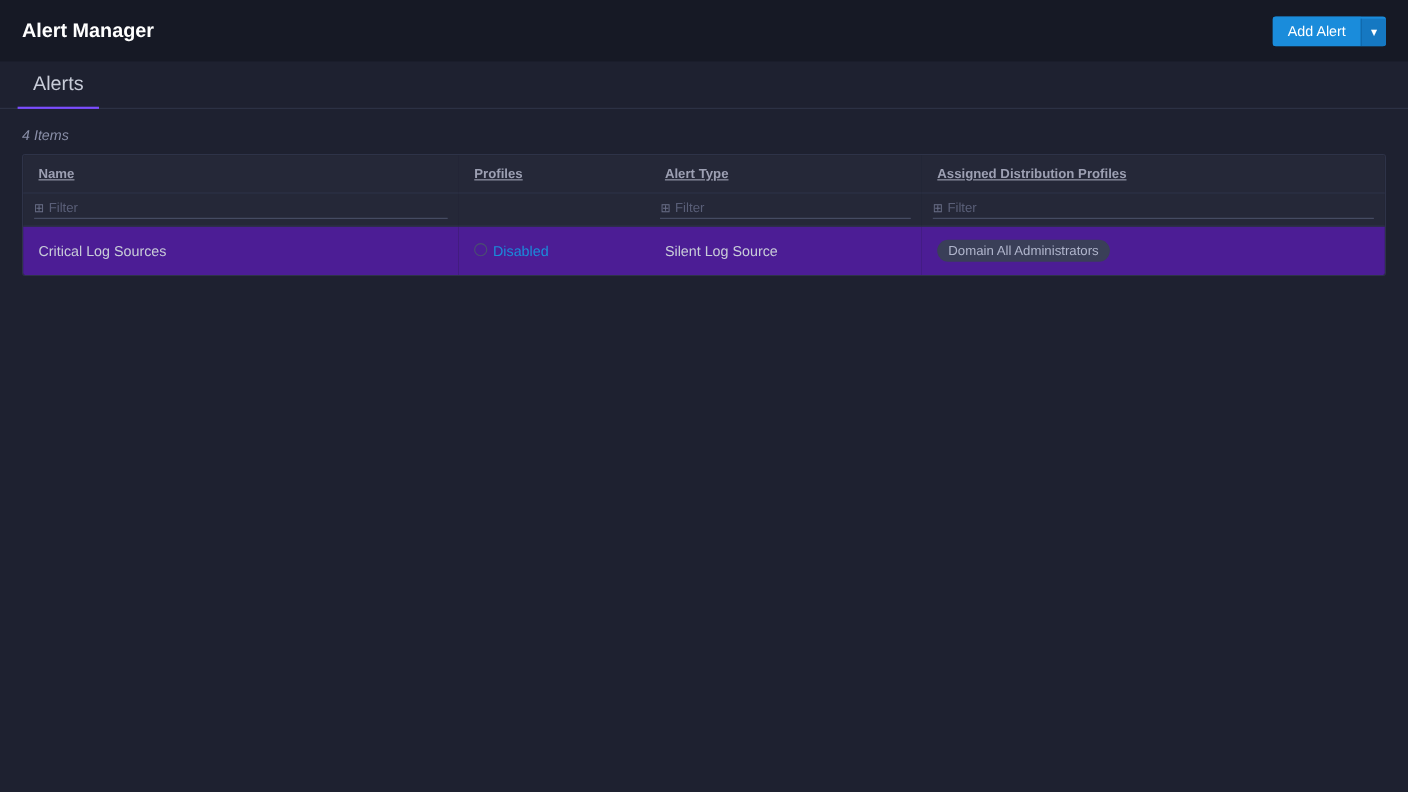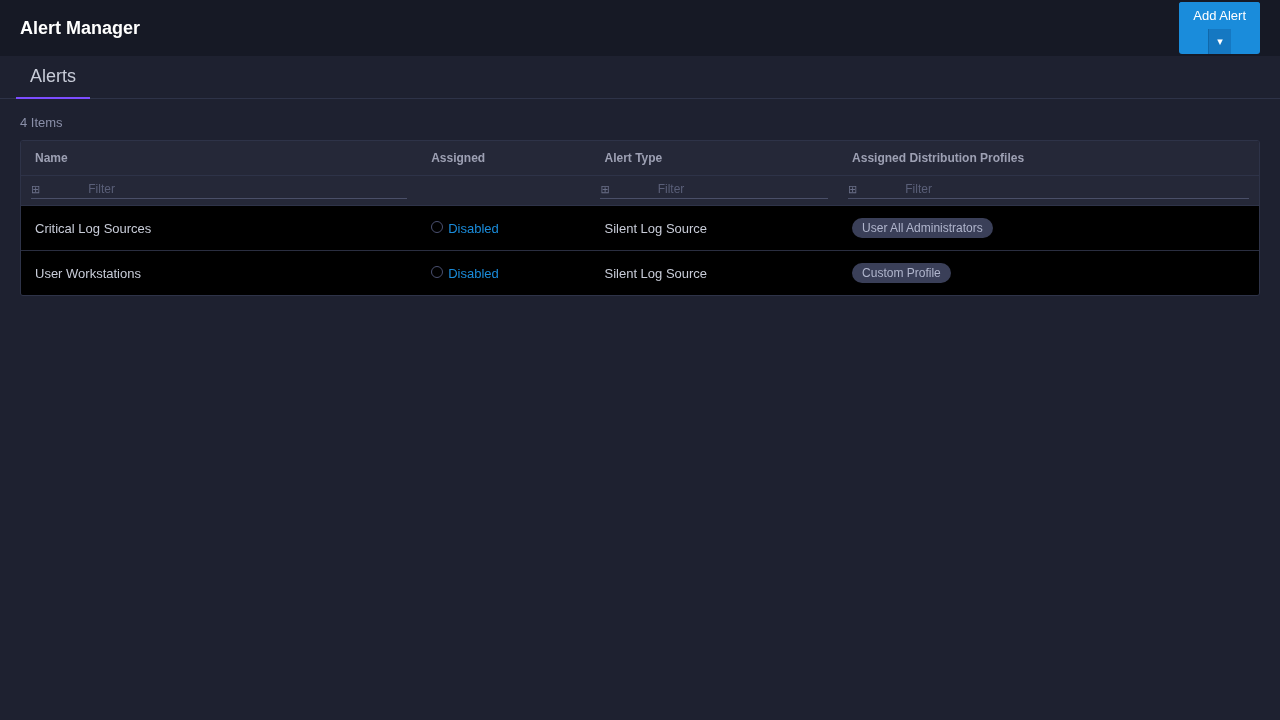--- a/index.html
+++ b/index.html
@@ -23,30 +23,29 @@
       padding: 0 20px;
       gap: 28px;
     }
     .header-title {
       color: #ffffff;
       font-size: 18px;
       font-weight: 600;
     }
     .add-alert-btn {
       display: flex;
-      align-items: center;
+      align-items: flex-end;
       background-color: #1a8cdb;
       color: #fff;
       border: none;
       border-radius: 3px;
       padding: 0;
       cursor: pointer;
       font-size: 13px;
       overflow: hidden;
-      flex-direction: column;
     }
     .add-alert-btn-main {
       padding: 6px 14px;
       background-color: #1a8cdb;
       border: none;
       color: #fff;
       cursor: pointer;
       font-size: 13px;
     }
     .add-alert-btn-dropdown {
@@ -82,20 +81,21 @@
     }
 
     
     .content {
       padding: 16px 20px;
     }
     .item-count {
       color: #8a8fa8;
       font-size: 13px;
       margin-bottom: 10px;
+      font-style: italic;
     }
 
     
     .table-wrapper {
       border: 1px solid #2e3348;
       border-radius: 3px;
       overflow: hidden;
     }
     table {
       width: 100%;
@@ -104,20 +104,21 @@
     thead tr {
       background-color: #252838;
     }
     thead th {
       padding: 10px 14px;
       text-align: left;
       color: #9da0b3;
       font-weight: 600;
       font-size: 12px;
       border-bottom: 1px solid #2e3348;
+      text-decoration: underline;
     }
     
     th:nth-child(1), td:nth-child(1) { width: 32%; }
     th:nth-child(2), td:nth-child(2) { width: 14%; }
     th:nth-child(3), td:nth-child(3) { width: 20%; }
     th:nth-child(4), td:nth-child(4) { width: 34%; }
 
     
     .filter-row td {
       padding: 6px 10px;
@@ -135,28 +136,27 @@
       font-size: 11px;
       margin-right: 4px;
     }
     .filter-input {
       background: transparent;
       border: none;
       outline: none;
       color: #7a7f98;
       font-size: 12px;
       width: 100%;
-      margin-left: 44px;
     }
     .filter-input::placeholder { color: #5a5f78; }
 
     
     tbody tr.data-row {
       border-bottom: 1px solid #2a2e40;
-      background-color: #000000;
+      background-color: #4c1d95;
     }
     tbody tr.data-row:last-child {
       border-bottom: none;
     }
     tbody td {
       padding: 12px 14px;
       color: #c8ccd8;
       font-size: 13px;
     }
     .disabled-status {
@@ -200,21 +200,21 @@
 </div>
 
 <div class="content">
   <div class="item-count">4 Items</div>
 
   <div class="table-wrapper">
     <table>
       <thead>
         <tr>
           <th>Name</th>
-          <th>Assigned</th>
+          <th>Profiles</th>
           <th>Alert Type</th>
           <th>Assigned Distribution Profiles</th>
         </tr>
       </thead>
       <tbody>
 
         <tr class="filter-row">
           <td>
             <div class="filter-input-wrap">
               <span class="filter-icon">⊞</span>
@@ -239,36 +239,23 @@
         <tr class="data-row">
           <td>Critical Log Sources</td>
           <td>
             <div class="disabled-status">
               <span class="radio-circle"></span>
               <span>Disabled</span>
             </div>
           </td>
           <td>Silent Log Source</td>
           <td>
-            <span class="badge">User All Administrators</span>
+            <span class="badge">Domain All Administrators</span>
           </td>
         </tr>
 
-        <tr class="data-row">
-          <td>User Workstations</td>
-          <td>
-            <div class="disabled-status">
-              <span class="radio-circle"></span>
-              <span>Disabled</span>
-            </div>
-          </td>
-          <td>Silent Log Source</td>
-          <td>
-            <span class="badge">Custom Profile</span>
-          </td>
-        </tr>
 
 
 
       </tbody>
     </table>
   </div>
 </div>
 
 </body></html>

